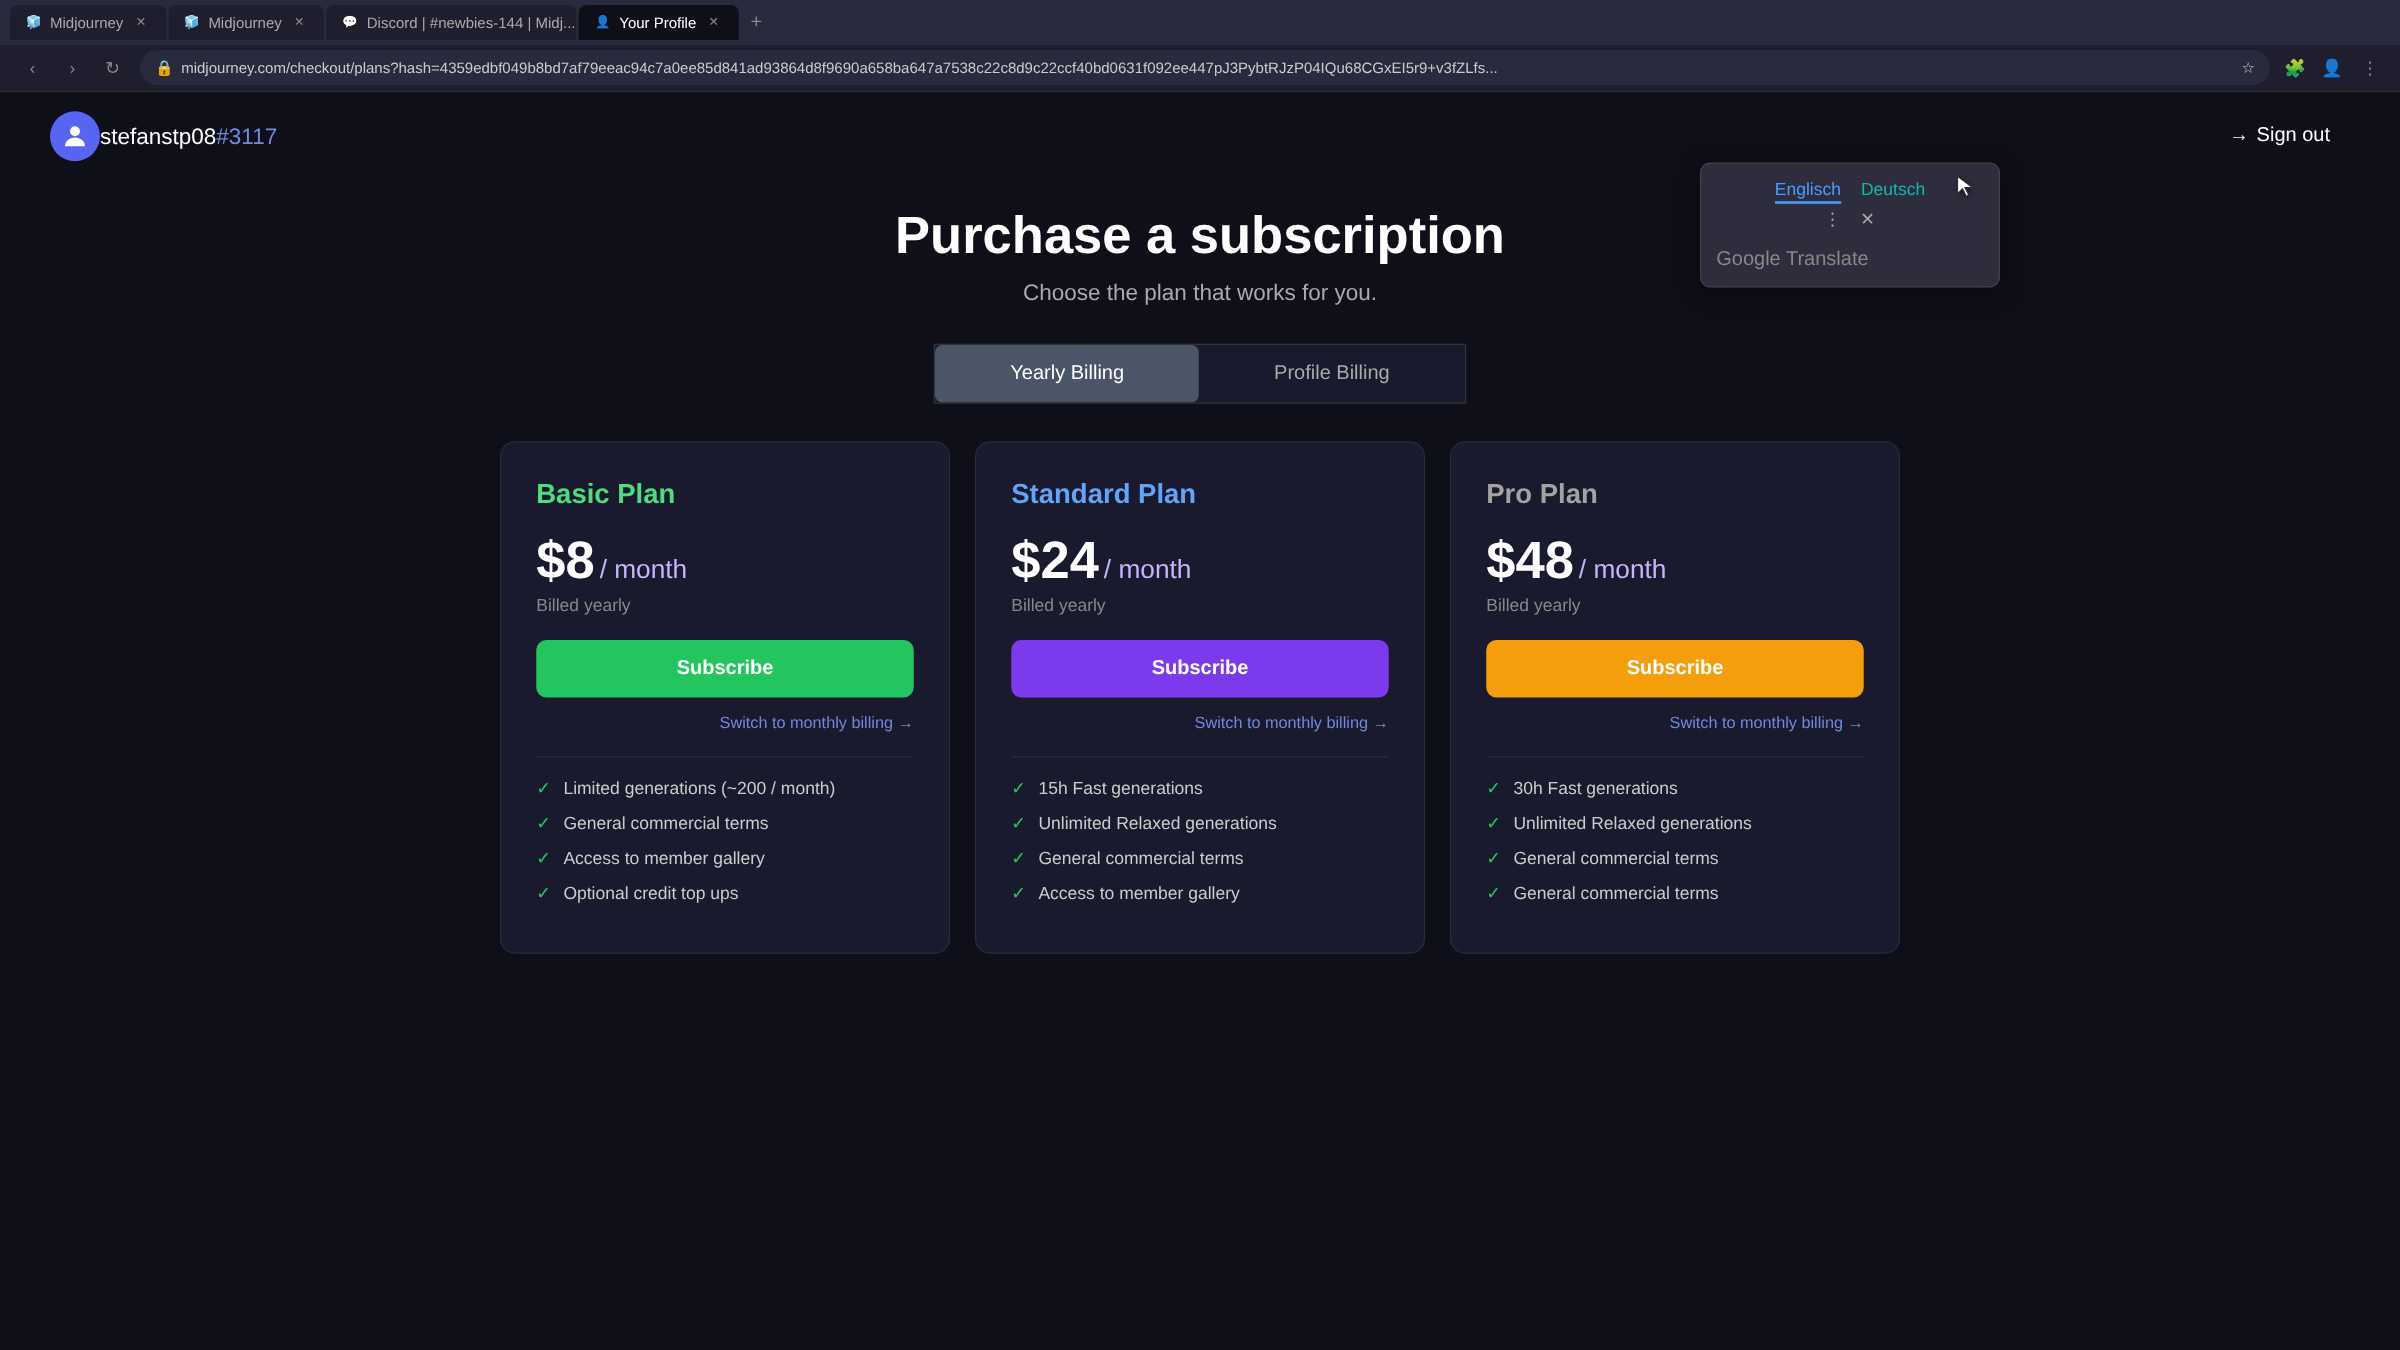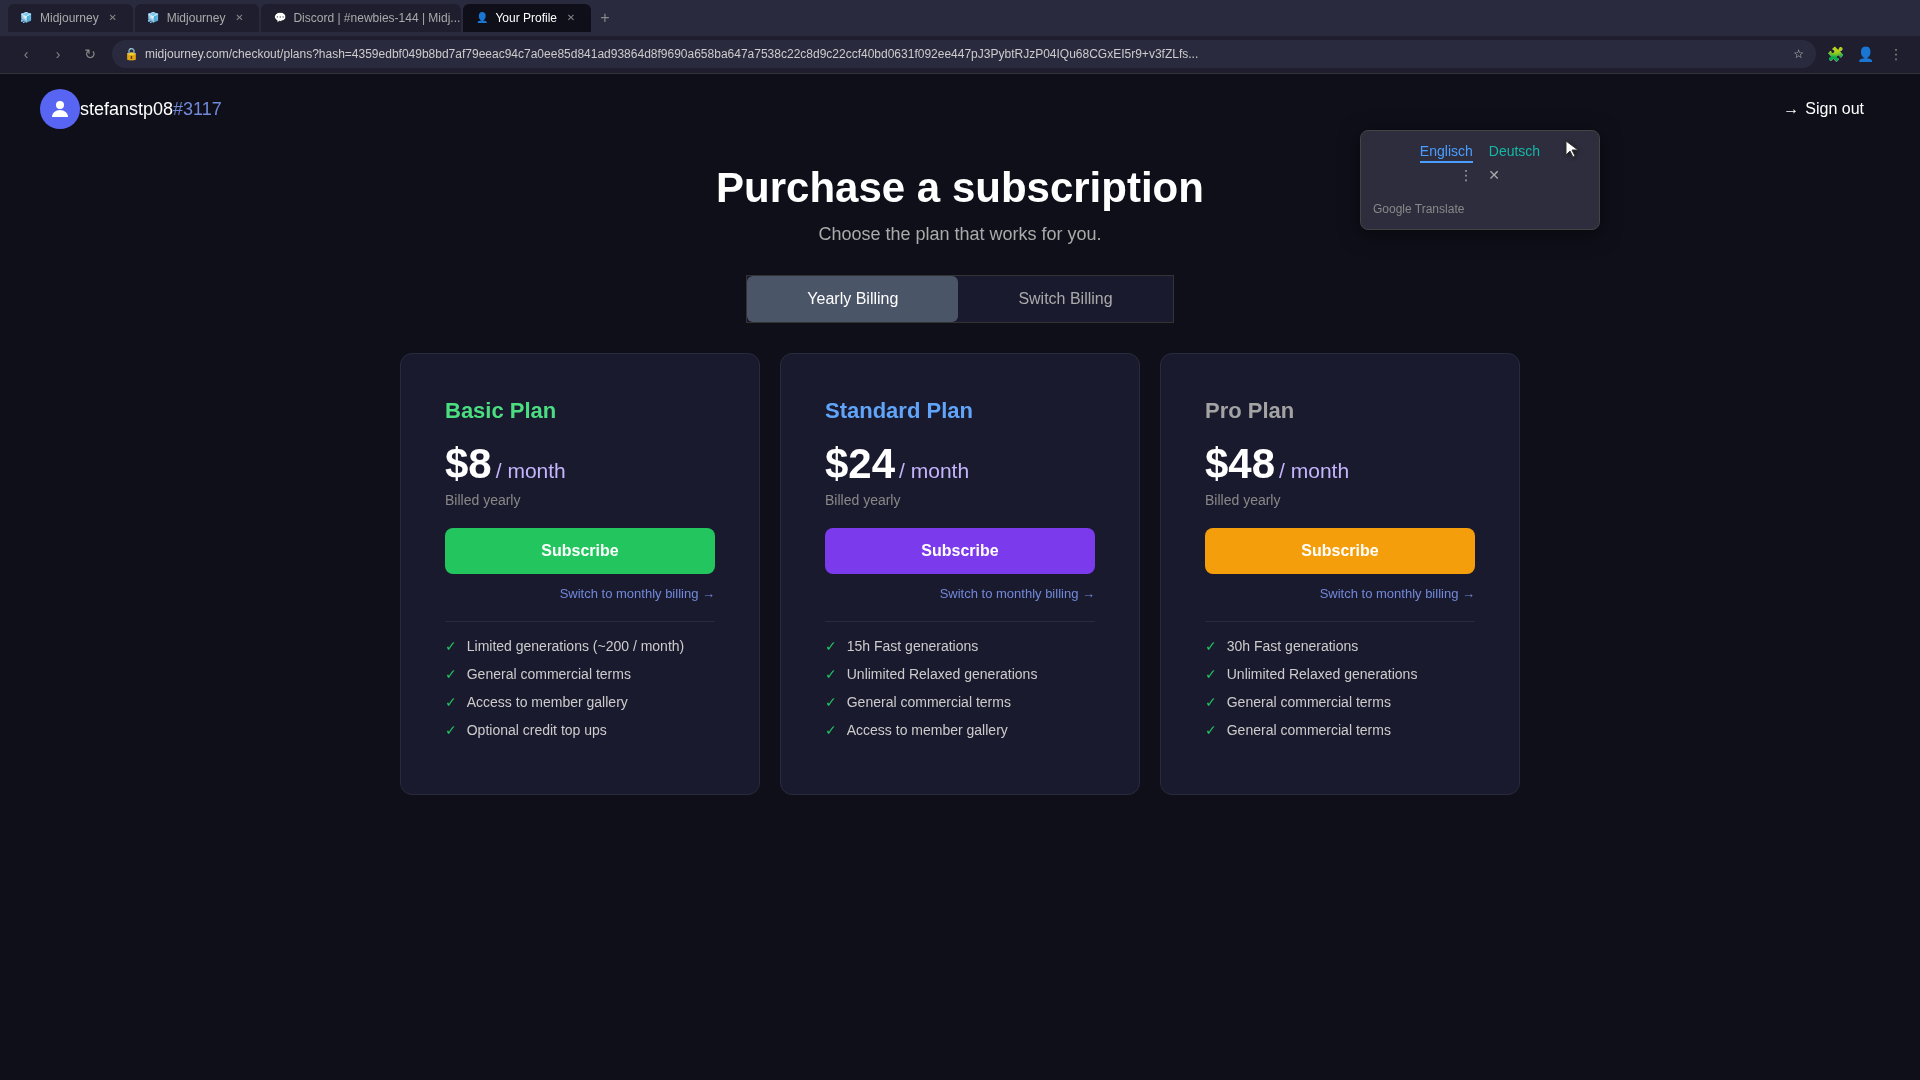--- a/index.html
+++ b/index.html
@@ -233,21 +233,21 @@
     .plans-grid {
       display: flex;
       justify-content: center;
       gap: 20px;
       padding: 0 160px;
     }
     .plan-card {
       background: #1a1a2e;
       border: 1px solid #2a2a3e;
       border-radius: 12px;
-      padding: 44px;
+      padding: 28px;
       flex: 1;
       max-width: 360px;
       text-align: left;
     }
     .plan-name {
       font-size: 22px;
       font-weight: 600;
       margin-bottom: 16px;
     }
     .plan-name.basic { color: #4ade80; }
@@ -367,21 +367,21 @@
       color: #aaa;
       cursor: pointer;
       font-size: 14px;
       background: none;
       border: none;
     }
     .translate-footer {
       padding: 4px 12px;
     }
     .translate-footer-text {
-      font-size: 12px;
+      font-size: 16px;
       color: #888;
     }
     .cursor-pointer {
       position: absolute;
       width: 20px;
       height: 20px;
       top: 65px;
       right: 338px;
       z-index: 1001;
       pointer-events: none;
@@ -456,21 +456,21 @@
     </button>
   </div>
 
   <div class="main-content">
     <h1 class="page-title">Purchase a subscription</h1>
     <p class="page-subtitle">Choose the plan that works for you.</p>
 
     
     <div class="billing-toggle">
       <button class="billing-option active">Yearly Billing</button>
-      <button class="billing-option">Switch Billing</button>
+      <button class="billing-option">Profile Billing</button>
     </div>
 
     
     <div class="plans-grid">
 
       <div class="plan-card">
         <div class="plan-name basic">Basic Plan</div>
         <div class="plan-price">
           <span class="price-amount">$8</span>
           <span class="price-period">/ month</span>

